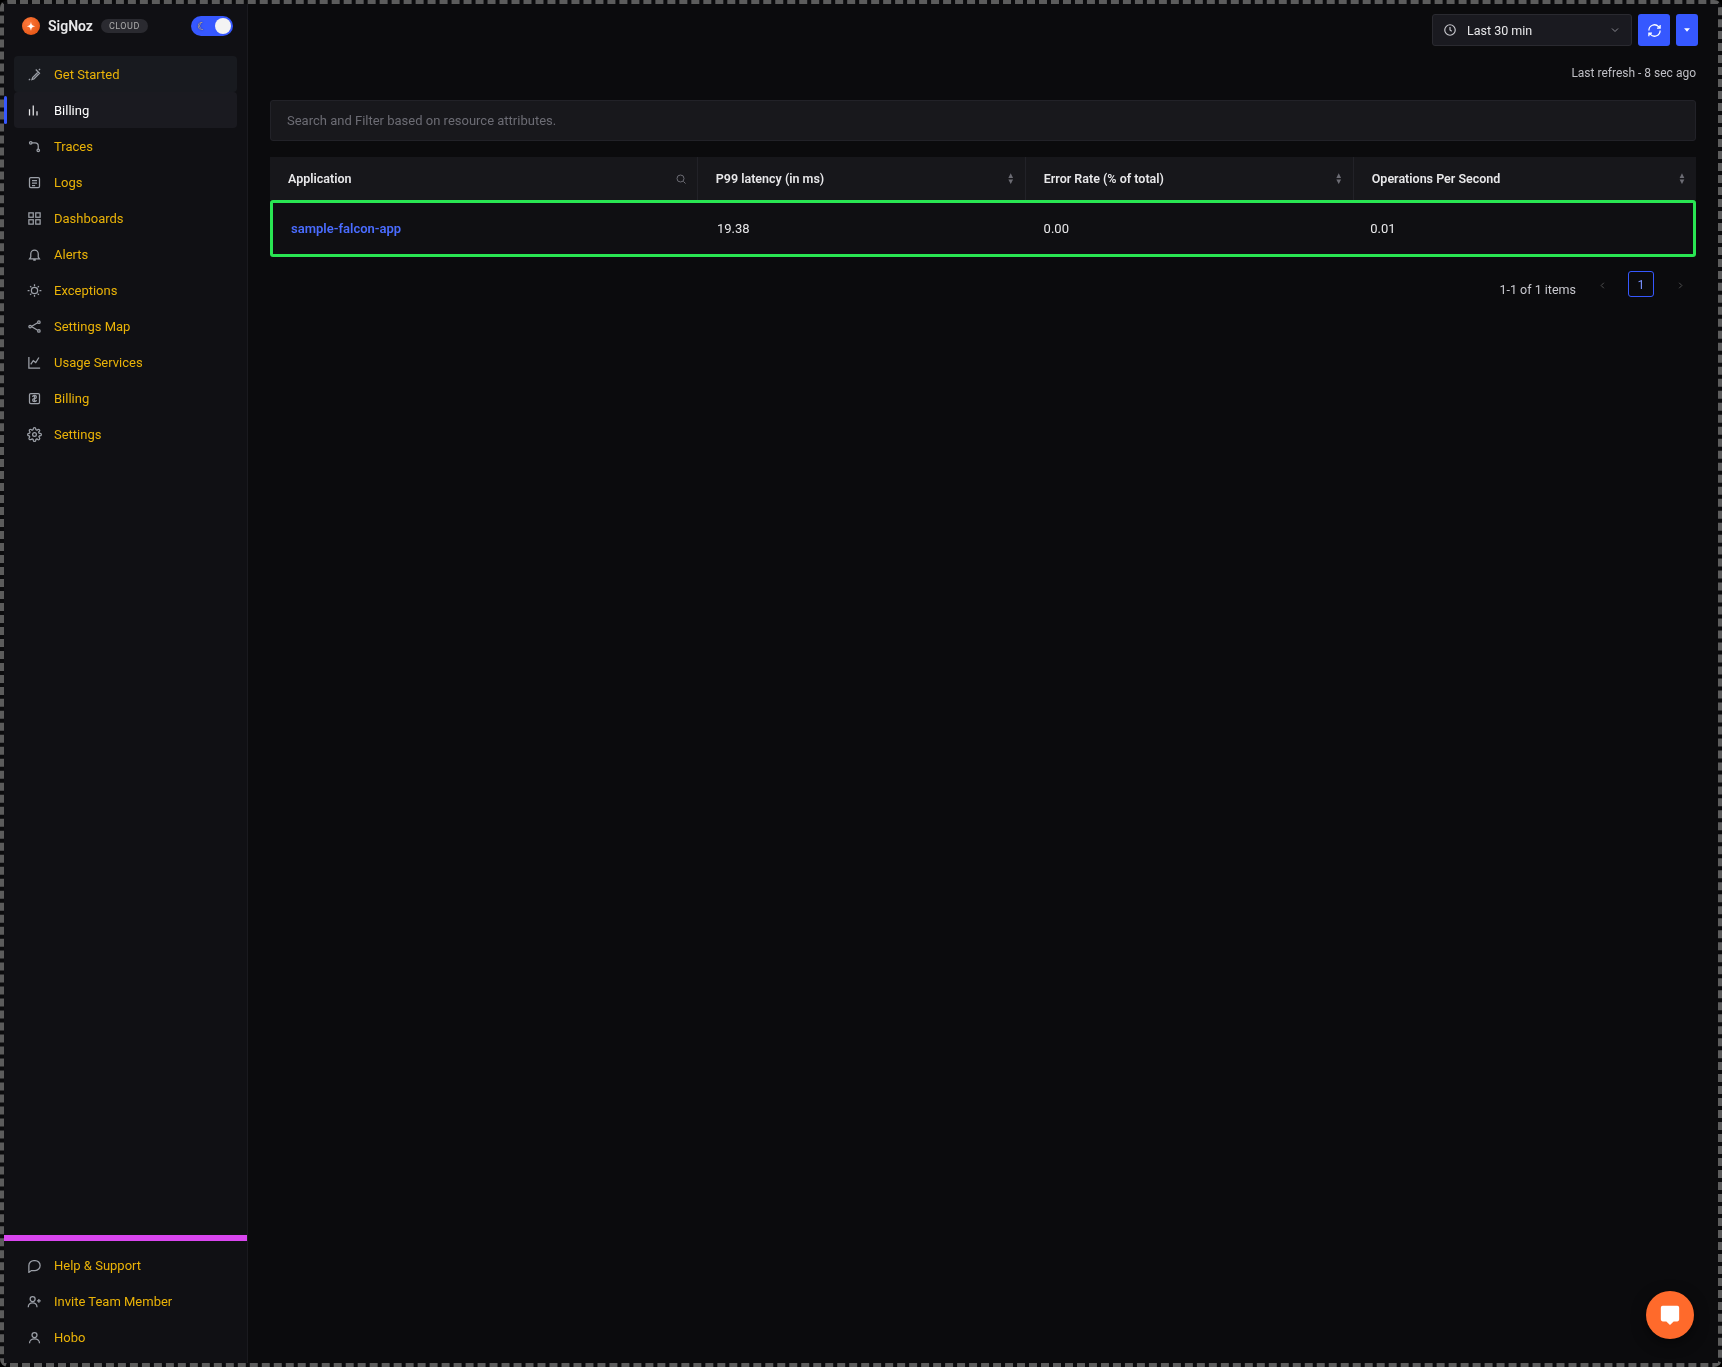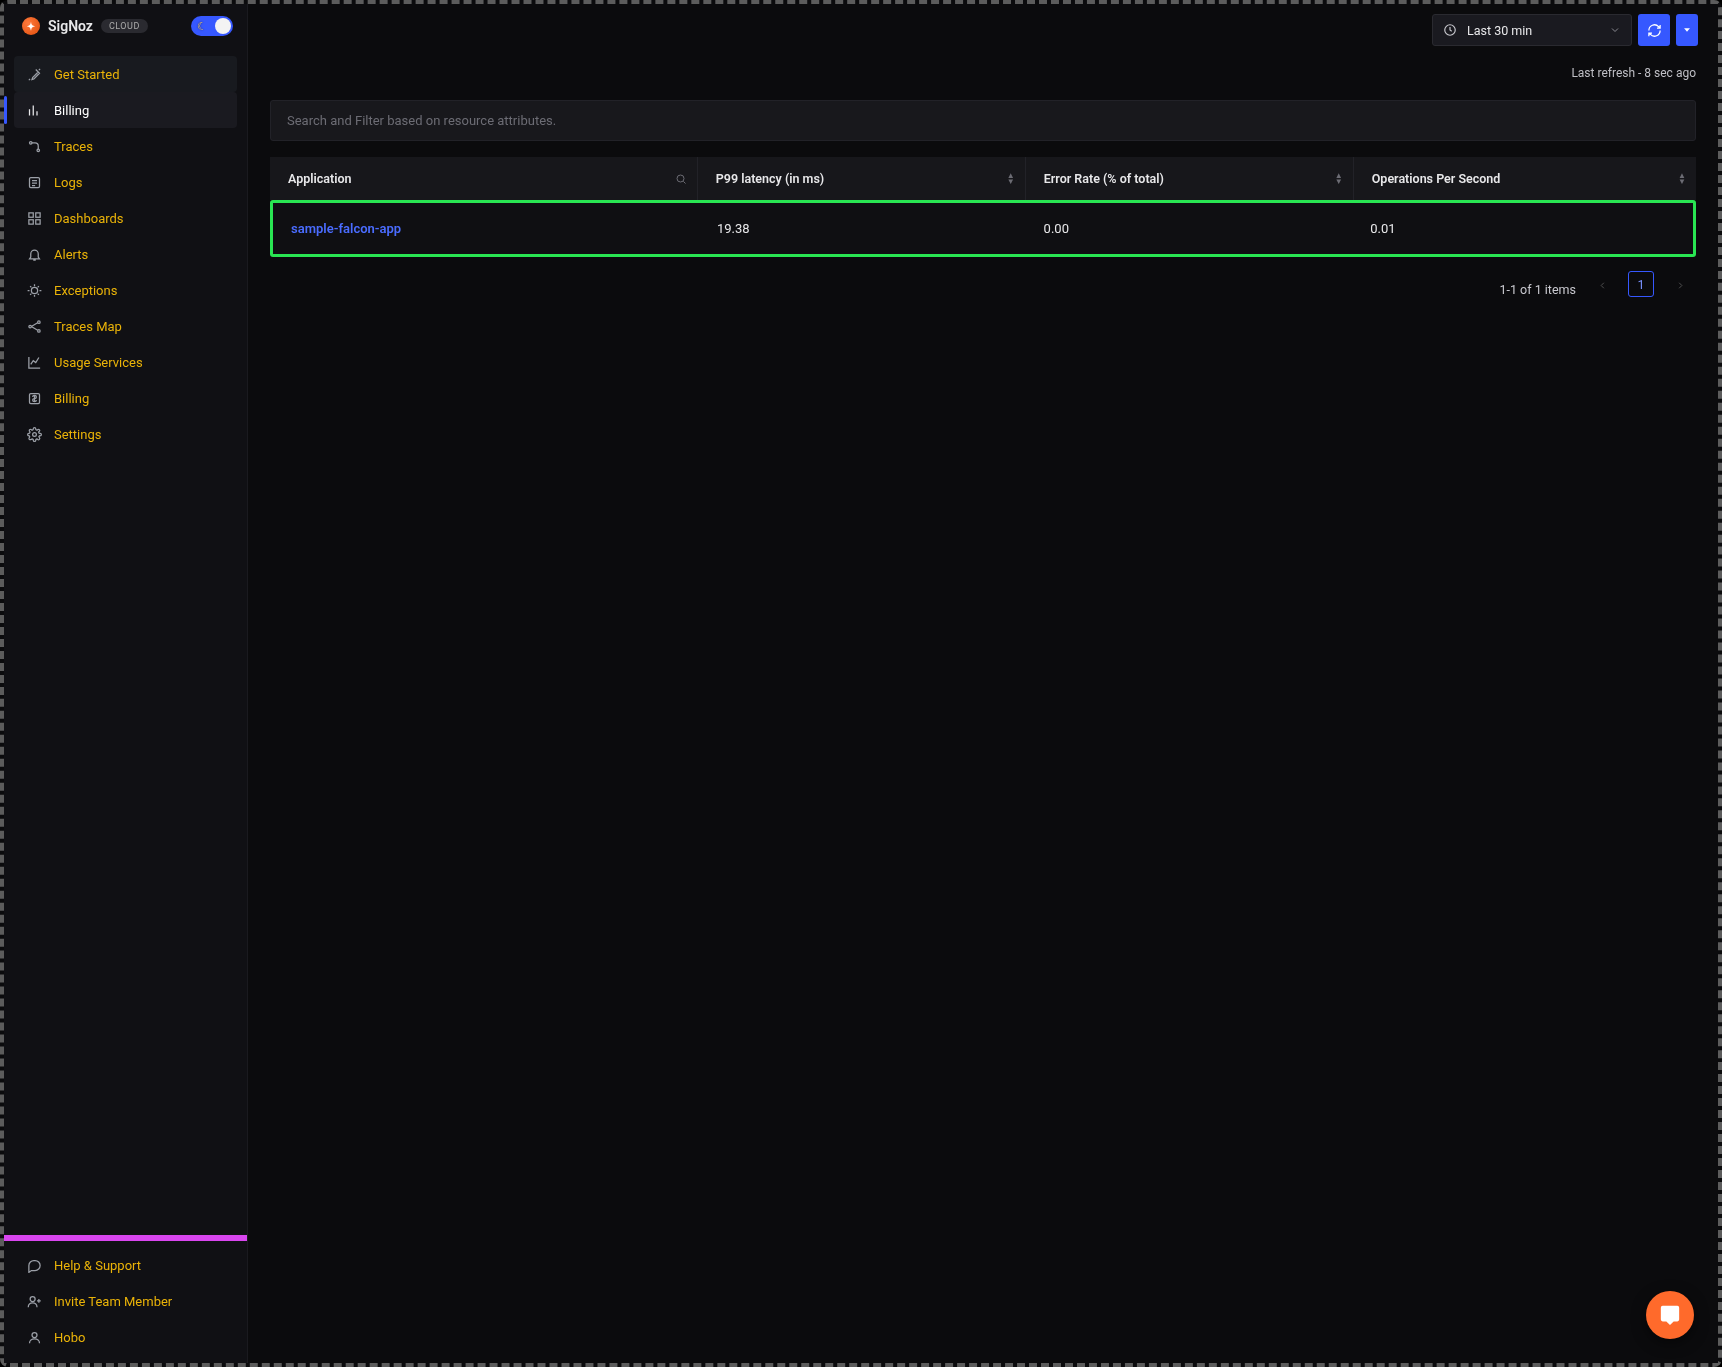--- a/index.html
+++ b/index.html
@@ -292,21 +292,21 @@
       </div>
       <div class="nav-item">
         <span class="nav-icon">
           <svg width="15" height="15" viewBox="0 0 24 24" fill="none" stroke="currentColor" stroke-width="2">
               <circle cx="5" cy="12" r="2"></circle>
               <circle cx="19" cy="5" r="2"></circle>
               <circle cx="19" cy="19" r="2"></circle>
               <path d="M7 12l10-6M7 12l10 6"></path>
             </svg>
         </span>
-        <span>Traces Map</span>
+        <span>Settings Map</span>
       </div>
       <div class="nav-item">
         <span class="nav-icon">
           <svg width="15" height="15" viewBox="0 0 24 24" fill="none" stroke="currentColor" stroke-width="2">
               <path d="M3 3v18h18"></path>
               <path d="M6 15l4-6 4 3 5-8"></path>
             </svg>
         </span>
         <span>Usage Services</span>
       </div>

